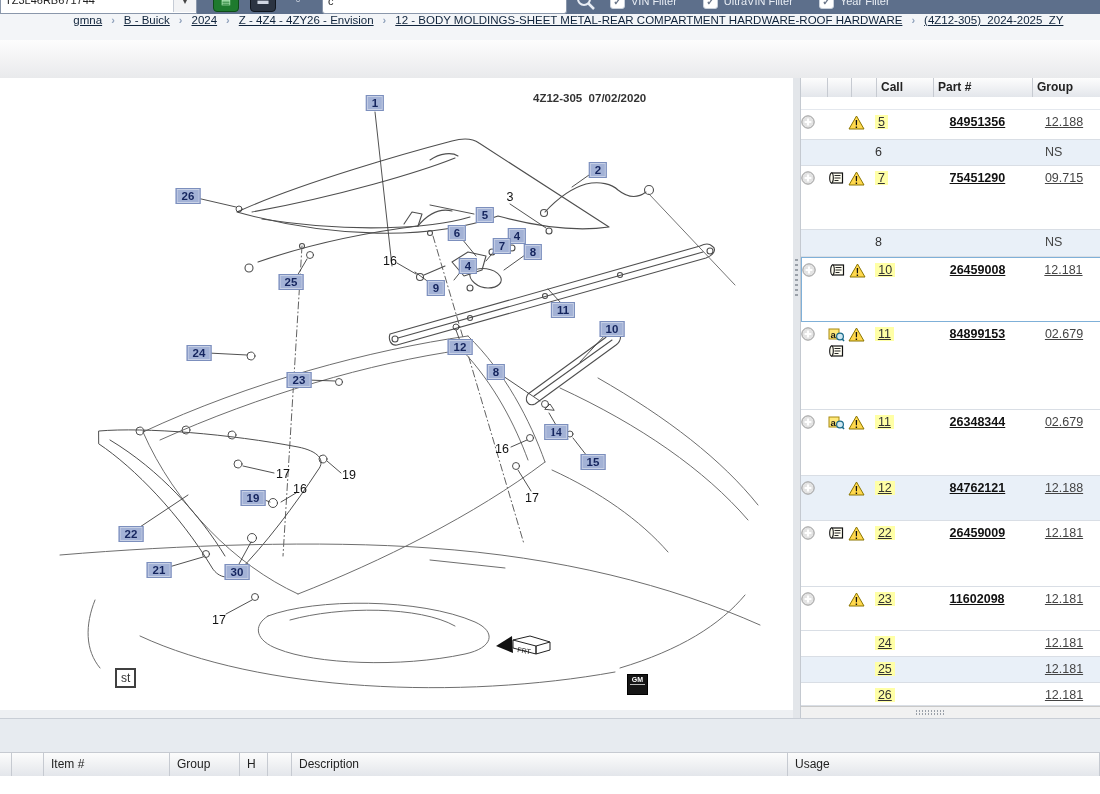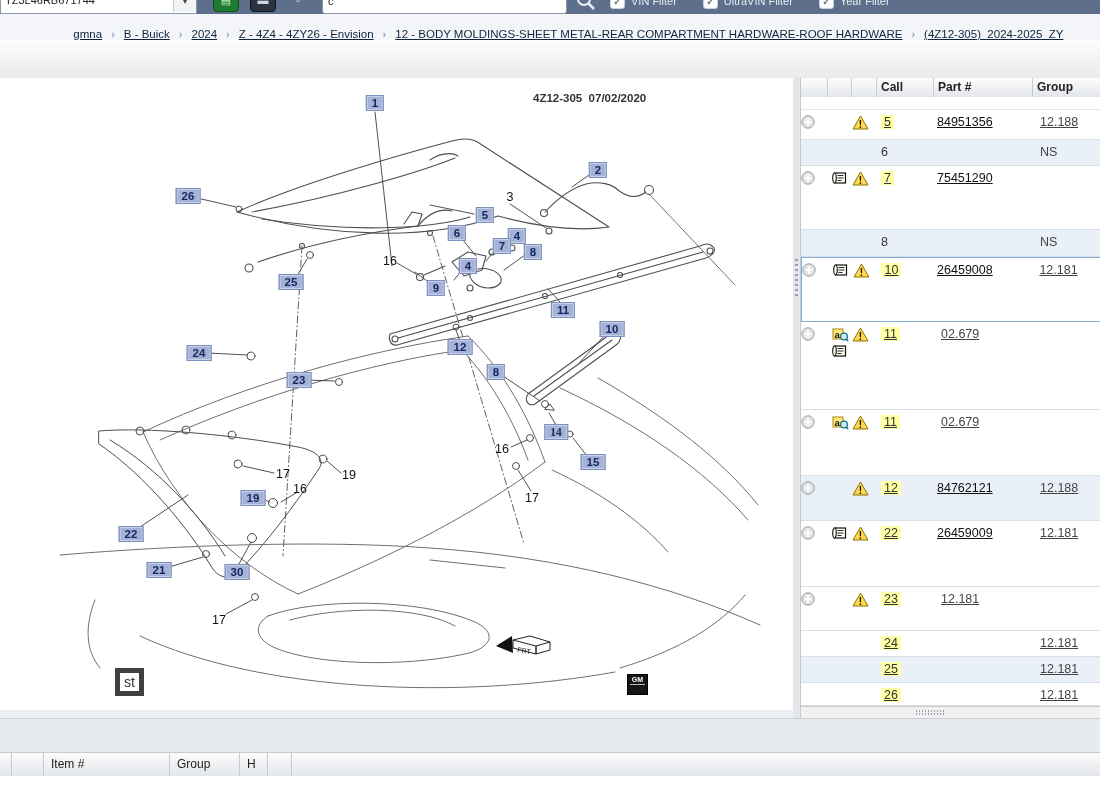--- a/index.html
+++ b/index.html
@@ -13,21 +13,21 @@
   .tb-green{left:213px;background:#1e7a2e;color:#b9f0c0;border:1px solid #0d4d18;}
   .tb-dark{left:250px;background:#2b3442;color:#cfd6e2;border:1px solid #10161f;}
   .tb-gray{left:286px;background:transparent;color:#d6dce6;font-size:15px;}
   .search-box{position:absolute;left:322px;top:-12px;width:238px;height:24px;background:#fff;border:1px solid #8a97ab;border-radius:3px;font-size:11px;color:#222;display:flex;align-items:center;padding-left:5px;}
   .search-mag{position:absolute;left:575px;top:-10px;}
   .filterchecks{position:absolute;left:610px;top:-11px;display:flex;gap:26px;align-items:center;height:24px;}
   .fcheck{display:flex;align-items:center;gap:6px;}
   .fcheck .box{width:13px;height:13px;background:#fff;border-radius:3px;border:1px solid #c9d1dc;color:#6a7689;font-size:10px;line-height:13px;text-align:center;font-weight:bold;}
   .fcheck .lbl{color:#e8edf4;font-size:11px;white-space:nowrap;}
   
-  .crumbbar{position:absolute;left:0;top:14px;width:1100px;height:26px;background:#f3f5f8;border-bottom:1px solid #84cc16;display:flex;align-items:flex-end;white-space:pre;overflow:hidden;}
+  .crumbbar{position:absolute;left:0;top:14px;width:1100px;height:26px;background:#f3f5f8;border-bottom:1px solid #84cc16;display:flex;align-items:flex-start;white-space:pre;overflow:hidden;}
   .cb-icon{margin-left:10px;flex:0 0 auto;}
   .crumb{font-size:11.5px;color:#10243c;text-decoration:underline;cursor:pointer;}
   .crumb-sep{color:#90a2bc;font-weight:bold;font-size:11px;margin:0 9px;}
   
   .toolbar{position:absolute;left:0;top:40px;width:1100px;height:38px;background:linear-gradient(#fdfdfd,#e9eaec);border-bottom:1px solid #c9c9c9;}
   .ticon{position:absolute;top:47px;cursor:pointer;}
   .tsep{position:absolute;top:46px;width:1px;height:26px;background:#d0d0d0;}
   .legend-circle{position:absolute;left:207px;top:48px;width:22px;height:22px;border:2px solid #3a3a7a;border-radius:50%;}
   .legend-eq{position:absolute;left:236px;top:51px;font-size:14px;color:#222;font-weight:bold;}
   .sup-box{position:absolute;left:250px;top:44px;width:26px;height:30px;background:#fff;display:flex;align-items:center;justify-content:center;}
@@ -38,39 +38,39 @@
   .rp-tools{position:absolute;top:46px;cursor:pointer;}
   .filter-input{position:absolute;left:910px;top:48px;width:180px;height:20px;border:1px solid #9aa4b2;border-radius:4px;background:#fff;font-size:11.5px;font-style:italic;color:#8a8f98;display:flex;align-items:center;padding-left:7px;}
   
   .content{position:absolute;left:0;top:78px;width:1100px;height:640px;background:#eef0f3;}
   .diagram-panel{position:absolute;left:0;top:0;width:793px;height:632px;background:#fff;overflow:hidden;}
   .sheet-label{position:absolute;left:533px;top:14px;font-size:11.5px;font-weight:bold;color:#333;white-space:pre;}
   .drawing{position:absolute;left:0;top:0;}
   .callout{position:absolute;transform:translate(-50%,-50%);z-index:3;}
   .callout.boxed{background:#a3b2d6;border:1px solid #7c8fbd;color:#15255e;font-size:11.5px;font-weight:bold;padding:1px 5px;box-shadow:0 0 0 1px rgba(255,255,255,.4) inset;cursor:pointer;}
   .callout.plain{color:#111;font-size:12.5px;cursor:default;}
-  .st-box{position:absolute;left:115px;top:590px;border:5px solid #404040;font-size:14px;color:#333;padding:1px 4px;}
+  .st-box{position:absolute;left:115px;top:590px;border:2px solid #404040;font-size:12px;color:#333;padding:1px 4px;}
   .gm-stamp{position:absolute;left:627px;top:596px;width:19px;height:19px;background:#151515;border:1px solid #000;color:#fff;font-size:7px;font-weight:bold;text-align:center;line-height:9px;}
   .gm-stamp i{display:block;font-style:normal;border-top:1px solid #bbb;margin:0 2px;font-size:5px;line-height:7px;}
   .panel-divider{position:absolute;left:793px;top:0;width:7px;height:640px;background:#e3e6ea;cursor:col-resize;}
   .panel-divider .dots{position:absolute;left:2px;top:178px;width:3px;height:40px;background:repeating-linear-gradient(0deg,#9aa0a8 0 2px,transparent 2px 5px);}
   
   .right-panel{position:absolute;left:800px;top:0;width:300px;height:640px;background:#fff;border-left:1px solid #c4c9d0;}
   .pt-header{position:absolute;left:0;top:0;width:300px;height:19px;background:linear-gradient(#fdfdfd,#e3e6eb);border-bottom:1px solid #b9bec6;display:flex;font-size:12px;font-weight:bold;color:#222;}
   .pt-header .hc{border-right:1px solid #c6cad1;padding:2px 0 0 4px;box-sizing:border-box;}
   .pt-body{position:absolute;left:0;top:19px;width:300px;}
   .prow{display:flex;border-bottom:1px solid #d9dee5;box-sizing:border-box;background:#fff;cursor:pointer;}
   .prow.alt{background:#e9f0f8;}
   .prow.sel{border:1px solid #7fb0d8;}
   .pc{box-sizing:border-box;padding-top:5px;font-size:12.5px;color:#333;}
   .c-exp{width:27px;text-align:center;}
   .c-note{width:24px;display:flex;flex-direction:column;align-items:center;gap:2px;padding-top:5px;}
   .c-warn{width:25px;text-align:center;}
   .c-call{width:57px;padding-left:4px;}
-  .c-part{width:99px;padding-left:3px;font-weight:normal;color:#111;}
+  .c-part{width:99px;padding-left:3px;font-weight:bold;color:#111;margin-left:23px;}
   .c-grp{width:68px;padding-left:7px;color:#444;}
   .hl{background:#ffffa6;padding:0 3px;text-decoration:underline;cursor:pointer;}
   .lnk{text-decoration:underline;cursor:pointer;}
   .pt-scroll{position:absolute;left:0;top:628px;width:300px;height:11px;background:#f1f1f1;border-top:1px solid #c9c9c9;}
   .pt-scroll .drag-dots{position:absolute;left:115px;top:3px;width:28px;height:5px;background:repeating-linear-gradient(90deg,#9aa0a8 0 1px,transparent 1px 3px),repeating-linear-gradient(90deg,#9aa0a8 0 1px,transparent 1px 3px);background-size:100% 2px;background-position:0 0,0 3px;background-repeat:no-repeat;}
   
   .bottombar{position:absolute;left:0;top:718px;width:1100px;height:34px;background:#e7ebf0;border-top:1px solid #c9ced6;}
   .grid-header{position:absolute;left:0;top:752px;width:1100px;height:24px;background:linear-gradient(#fcfcfc,#e2e5ea);border-top:1px solid #c6cad1;border-bottom:1px solid #c6cad1;display:flex;font-size:12px;color:#222;}
   .grid-header .gc{border-right:1px solid #c6cad1;box-sizing:border-box;padding:4px 2px 0 7px;white-space:nowrap;overflow:hidden;}
   .footer-space{position:absolute;left:0;top:776px;width:1100px;height:18px;background:#fff;}
@@ -451,20 +451,21 @@
               </span>
             </span>
             <span class="pc c-warn">
               <svg width="17" height="15">
                 <polygon points="8.5,1 16,14 1,14" fill="#ffd84d" stroke="#8a7500" stroke-width="1"></polygon>
                 <text x="8.5" y="12.5" font-size="10" text-anchor="middle" fill="#111" font-family="Liberation Sans,sans-serif" font-weight="bold">!</text>
               </svg>
             </span>
             <span class="pc c-call"><span class="hl">7</span></span>
             <span class="pc c-part"><span class="lnk">75451290</span></span>
+            <span class="pc c-grp"><span class="lnk">09.715</span></span>
           </div>
           <div class="prow alt" style="height: 27px;">
             <span class="pc c-exp"></span>
             <span class="pc c-note"></span>
             <span class="pc c-warn"></span>
             <span class="pc c-call"><span>8</span></span>
             <span class="pc c-part"></span>
             <span class="pc c-grp"><span>NS</span></span>
           </div>
           <div class="prow sel" style="height: 65px;">
@@ -517,20 +518,21 @@
                 </svg>
               </span>
             </span>
             <span class="pc c-warn">
               <svg width="17" height="15">
                 <polygon points="8.5,1 16,14 1,14" fill="#ffd84d" stroke="#8a7500" stroke-width="1"></polygon>
                 <text x="8.5" y="12.5" font-size="10" text-anchor="middle" fill="#111" font-family="Liberation Sans,sans-serif" font-weight="bold">!</text>
               </svg>
             </span>
             <span class="pc c-call"><span class="hl">11</span></span>
+            <span class="pc c-part"><span class="lnk">84899153</span></span>
             <span class="pc c-grp"><span class="lnk">02.679</span></span>
           </div>
           <div class="prow" style="height: 66px;">
             <span class="pc c-exp">
               <svg width="14" height="14">
                 <circle cx="7" cy="7" r="6.2" fill="#e3e3e3" stroke="#9a9a9a" stroke-width="1"></circle>
                 <path d="M7 3.6v6.8M3.6 7h6.8" stroke="#fff" stroke-width="2.2"></path>
               </svg>
             </span>
             <span class="pc c-note">
@@ -543,20 +545,21 @@
                 </svg>
               </span>
             </span>
             <span class="pc c-warn">
               <svg width="17" height="15">
                 <polygon points="8.5,1 16,14 1,14" fill="#ffd84d" stroke="#8a7500" stroke-width="1"></polygon>
                 <text x="8.5" y="12.5" font-size="10" text-anchor="middle" fill="#111" font-family="Liberation Sans,sans-serif" font-weight="bold">!</text>
               </svg>
             </span>
             <span class="pc c-call"><span class="hl">11</span></span>
+            <span class="pc c-part"><span class="lnk">26348344</span></span>
             <span class="pc c-grp"><span class="lnk">02.679</span></span>
           </div>
           <div class="prow alt" style="height: 45px;">
             <span class="pc c-exp">
               <svg width="14" height="14">
                 <circle cx="7" cy="7" r="6.2" fill="#e3e3e3" stroke="#9a9a9a" stroke-width="1"></circle>
                 <path d="M7 3.6v6.8M3.6 7h6.8" stroke="#fff" stroke-width="2.2"></path>
               </svg>
             </span>
             <span class="pc c-note"></span>
@@ -604,20 +607,21 @@
               </svg>
             </span>
             <span class="pc c-note"></span>
             <span class="pc c-warn">
               <svg width="17" height="15">
                 <polygon points="8.5,1 16,14 1,14" fill="#ffd84d" stroke="#8a7500" stroke-width="1"></polygon>
                 <text x="8.5" y="12.5" font-size="10" text-anchor="middle" fill="#111" font-family="Liberation Sans,sans-serif" font-weight="bold">!</text>
               </svg>
             </span>
             <span class="pc c-call"><span class="hl">23</span></span>
+            <span class="pc c-part"><span class="lnk">11602098</span></span>
             <span class="pc c-grp"><span class="lnk">12.181</span></span>
           </div>
           <div class="prow" style="height: 26px;">
             <span class="pc c-exp"></span>
             <span class="pc c-note"></span>
             <span class="pc c-warn"></span>
             <span class="pc c-call"><span class="hl">24</span></span>
             <span class="pc c-part"></span>
             <span class="pc c-grp"><span class="lnk">12.181</span></span>
           </div>
@@ -654,16 +658,18 @@
     
   </div>
 
   <div class="grid-header" id="gridhead">
       <span class="gc" style="width: 12px;"></span>
       <span class="gc" style="width: 32px;"></span>
       <span class="gc" style="width: 126px;">Item #</span>
       <span class="gc" style="width: 70px;">Group</span>
       <span class="gc" style="width: 28px;">H</span>
       <span class="gc" style="width: 24px;"></span>
+      <span class="gc" style="width: 496px;">Description</span>
+      <span class="gc" style="width: 312px;">Usage</span>
     </div>
   <div class="footer-space"></div>
 
 </div>
 
 </body></html>

